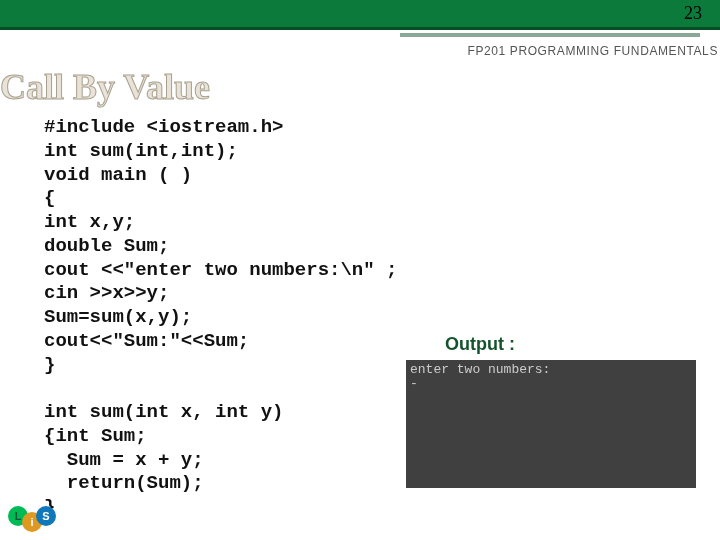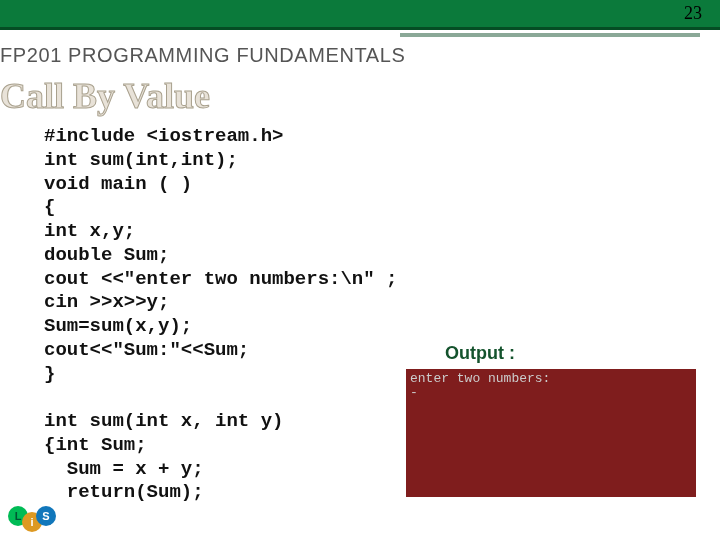--- a/index.html
+++ b/index.html
@@ -27,23 +27,23 @@
   .divider-line {
     position: absolute;
     top: 33px;
     left: 400px;
     width: 300px;
     height: 4px;
     background: #8aa897;
   }
   .course-bar {
     width: 100%;
-    text-align: left;
+    text-align: right;
     padding: 14px 2px 0 0;
-    font-size: 20px;
+    font-size: 12px;
     color: #555;
     letter-spacing: 0.6px;
     font-weight: 400;
   }
   .title {
     font-family: Georgia, 'Times New Roman', serif;
     font-size: 36px;
     font-weight: 700;
     color: #e8e2d8;
     -webkit-text-stroke: 1px #a9a18e;
@@ -70,21 +70,21 @@
     font-size: 18px;
     font-weight: 700;
     color: #14532d;
   }
   .console {
     position: absolute;
     top: 244px;
     left: 406px;
     width: 290px;
     height: 128px;
-    background: #7f1d1d;
+    background: #404040;
     color: #ccc;
     font-family: 'Courier New', monospace;
     font-size: 13px;
     padding: 3px 4px;
     line-height: 1.05;
     white-space: pre;
   }
   .footer {
     position: absolute;
     bottom: 2px;

